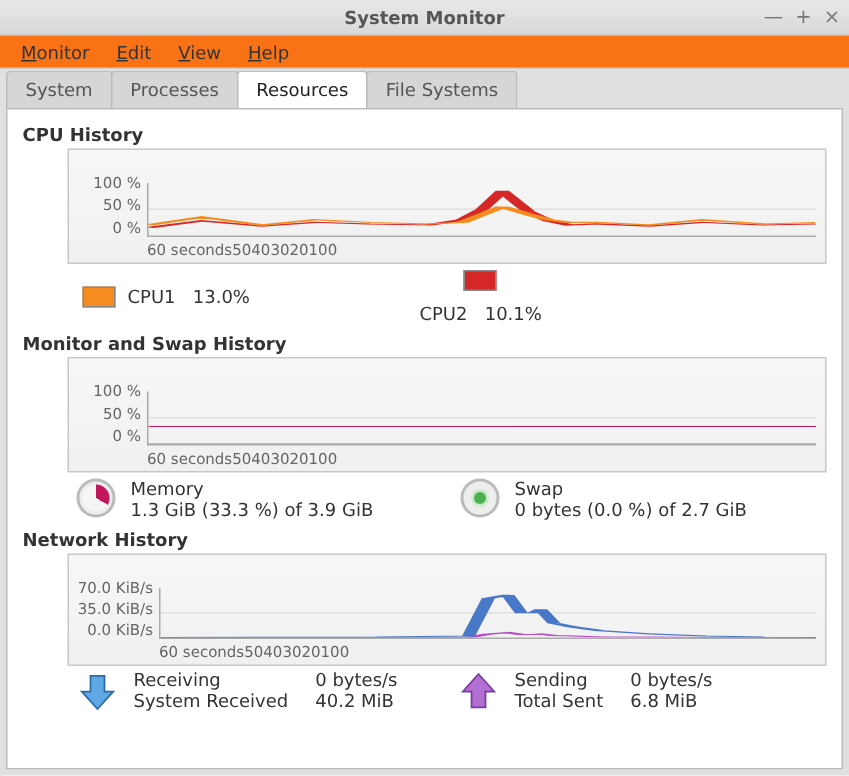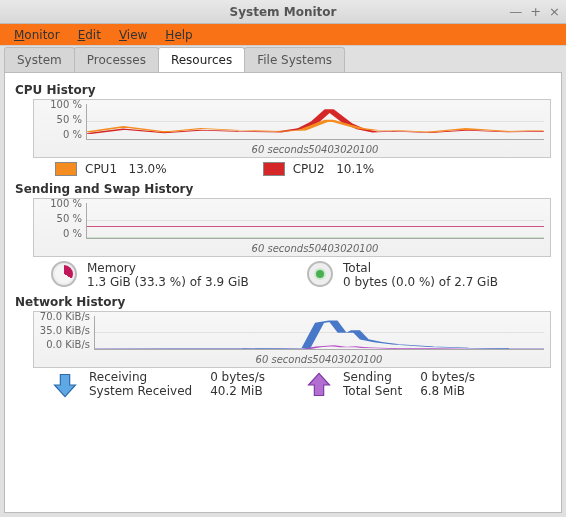--- a/index.html
+++ b/index.html
@@ -69,45 +69,44 @@
     border: 1px solid #bbb;
     margin: 0 4px 4px 4px;
     height: calc(517px - 24px - 22px - 26px - 4px);
     padding: 6px 10px 6px 10px;
     overflow: hidden;
   }
   .section-title { font-weight: bold; color: #333; margin: 4px 0 2px 0; }
   .chart-frame {
     border: 1px solid #c8c8c8;
     background: linear-gradient(#f7f7f7, #f0f0f0);
-    padding: 0 4px 0 4px;
-    margin-left: 18px;
+    padding: 18px 4px 0 4px;
+    margin-left: 30px;
   }
   .chart-area { position: relative; height: 44px; }
   .chart-area.tall { height: 42px; }
   .y-ticks {
     position: absolute; left: -2px; top: 0; bottom: 4px; width: 46px;
     display: flex; flex-direction: column; justify-content: space-between;
     text-align: right; font-size: 10px; color: #666;
   }
   .y-ticks span { line-height: 10px; }
   .plot {
     position: absolute; left: 48px; right: 2px; top: 4px; bottom: 4px;
     border-left: 1px solid #aaa;
     border-bottom: 1px solid #aaa;
     background:
       linear-gradient(to bottom, rgba(0,0,0,0.08), rgba(0,0,0,0.08)) 0 50%/100% 1px no-repeat;
   }
   .plot svg { position: absolute; inset: 0; width: 100%; height: 100%; }
   .x-ticks {
     margin-left: 48px; margin-right: 2px;
-    display: flex; justify-content: center;
+    display: flex; justify-content: flex-start;
     font-size: 10px; color: #666;
     padding-bottom: 2px;
-    font-style: italic;
   }
   .legend-row {
     display: flex; gap: 40px; margin: 4px 0 6px 40px;
   }
   .legend-item { display: flex; align-items: center; gap: 8px; }
   .swatch { width: 22px; height: 14px; border: 1px solid #888; }
   .swatch.orange { background: #f58c1f; }
   .swatch.red { background: #d62728; }
   .stat-row {
     display: flex; gap: 12px; margin: 4px 0 6px 36px;
@@ -191,30 +190,30 @@
     </div>
   </div>
   <div class="legend-row">
     <div class="legend-item">
       <span class="swatch orange"></span>
       <span>
         <span>CPU1</span>&nbsp;&nbsp;
         <span>13.0%</span>
       </span>
     </div>
-    <div class="legend-item" style="margin-left: 56px;">
+    <div class="legend-item" style="margin-left: 73px; flex-direction: column;">
       <span class="swatch red"></span>
       <span>
         <span>CPU2</span>&nbsp;&nbsp;
         <span>10.1%</span>
       </span>
     </div>
   </div>
 
-  <div class="section-title">Sending and Swap History</div>
+  <div class="section-title">Monitor and Swap History</div>
   <div class="chart-frame">
     <div class="chart-area">
       <div class="y-ticks">
         <span>100 %</span>
         <span>50 %</span>
         <span>0 %</span>
       </div>
       <div class="plot">
         <svg viewBox="0 0 100 100" preserveAspectRatio="none">
           <line x1="0" y1="66.7" x2="100" y2="66.7" stroke="#c2185b" stroke-width="2"></line>
@@ -236,21 +235,21 @@
     <div class="stat-col">
       <div class="circ mem"></div>
       <div class="stat-text">
         <div class="label">Memory</div>
         <div class="value">1.3 GiB (33.3 %) of 3.9 GiB</div>
       </div>
     </div>
     <div class="stat-col">
       <div class="circ swap"></div>
       <div class="stat-text">
-        <div class="label">Total</div>
+        <div class="label">Swap</div>
         <div class="value">0 bytes (0.0 %) of 2.7 GiB</div>
       </div>
     </div>
   </div>
 
   <div class="section-title">Network History</div>
   <div class="chart-frame">
     <div class="chart-area tall">
       <div class="y-ticks" style="width:54px;">
         <span>70.0 KiB/s</span>

